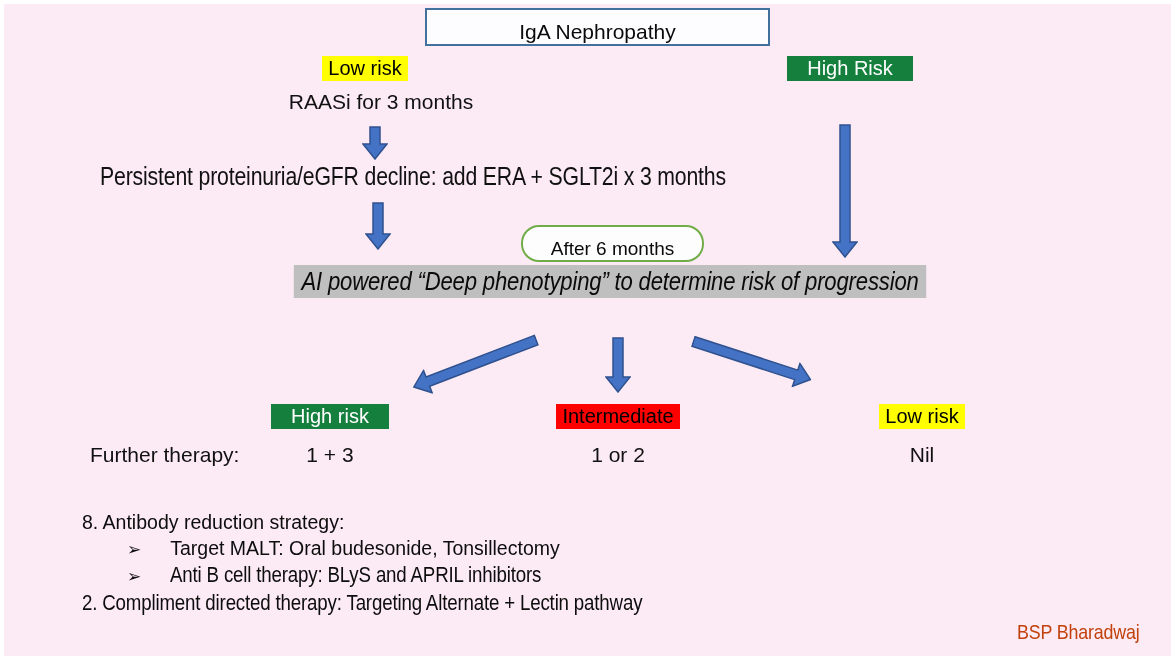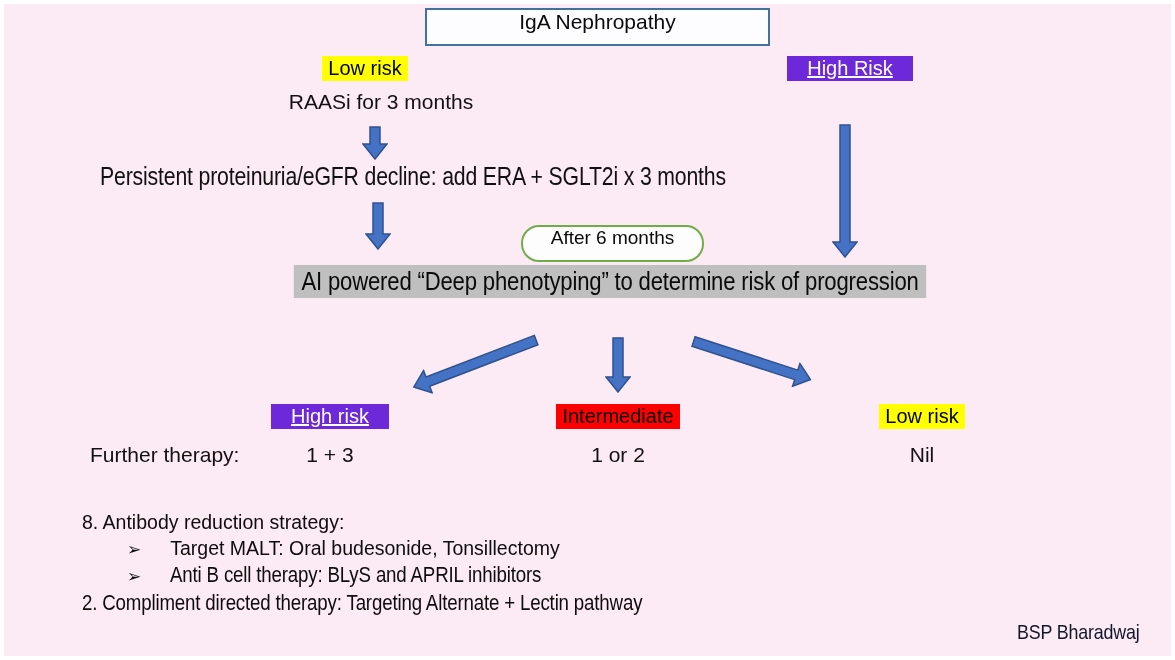--- a/index.html
+++ b/index.html
@@ -9,48 +9,48 @@
   }
   .canvas{
     position:relative;
     width:1175px;height:660px;
     background:#fceaf4;
     box-shadow:inset 0 0 0 4px #ffffff;
     overflow:hidden;
     color:#111111;
   }
   .abs{position:absolute;white-space:nowrap;}
-  .centerbox{display:flex;justify-content:center;align-items:flex-start;}
+  .centerbox{display:flex;justify-content:center;align-items:flex-end;}
 
   .title-box{
     left:425px;top:8px;width:341px;height:34px;
     background:#fdfcfe;border:2px solid #41719c;
     font-size:21px;color:#0a0a0a;
   }
   .hl-yellow{background:#ffff00;color:#000;padding:1px 6px;}
-  .hl-darkred{background:#6d28d9;color:#ffffff;padding:1px 20px;text-decoration:underline;}
+  .hl-darkred{background:#15803d;color:#ffffff;padding:1px 20px;}
   .hl-red{background:#ff0000;color:#000000;padding:1px 6px;}
   .hl-gray{background:#bfbfbf;color:#0a0a0a;padding:1px 9px;}
 
   .t20{font-size:20px;}
   .t21{font-size:21px;}
   .cond{display:inline-block;transform:scaleX(0.85);letter-spacing:-0.2px;}
   .cond-left{transform-origin:0 50%;}
   .cond-center{transform-origin:50% 50%;}
 
   .after-box{
     left:521px;top:225px;width:179px;height:33px;
     background:#fefdfe;border:2px solid #70ad47;border-radius:18px;
     font-size:19px;color:#0a0a0a;
   }
   .arrow-rot{display:flex;justify-content:center;}
   .footnote{color:#0d0d0d;}
   .bullet-row{display:flex;align-items:baseline;}
   .bullet-glyph{font-size:17px;margin-right:29px;}
-  .watermark{color:#0f172a;font-size:21px;}
+  .watermark{color:#c2410c;font-size:21px;}
 </style>
 </head>
 <body>
 
 <div class="canvas">
 
   <div class="abs centerbox title-box">
     <span>IgA Nephropathy</span>
   </div>
 
@@ -78,21 +78,21 @@
   </svg>
 
   <div class="abs centerbox after-box">
     <span>After 6 months</span>
   </div>
 
   <svg class="abs" style="left:832px;top:124px;" width="26" height="134">
     <polygon points="8,1 18,1 18,118 25,118 13,133 1,118 8,118" fill="#4472c4" stroke="#2f528f" stroke-width="1.5"></polygon>
   </svg>
 
-  <div class="abs centerbox" style="left:45px;right:0;top:265px;font-size:26px;">
+  <div class="abs centerbox" style="left:45px;right:0;top:265px;font-size:26px;font-style:italic;">
     <span class="hl-gray cond cond-center">AI powered “Deep phenotyping” to determine risk of progression</span>
   </div>
 
   <div class="abs arrow-rot" style="left:460px;top:297px;width:30px;height:133px;transform:rotate(69deg);">
     <svg width="26" height="133">
       <polygon points="8,1 18,1 18,117 25,117 13,132 1,117 8,117" fill="#4472c4" stroke="#2f528f" stroke-width="1.5"></polygon>
     </svg>
   </div>
   <svg class="abs" style="left:605px;top:337px;" width="26" height="56">
     <polygon points="8,1 18,1 18,40 25,40 13,55 1,40 8,40" fill="#4472c4" stroke="#2f528f" stroke-width="1.5"></polygon>

